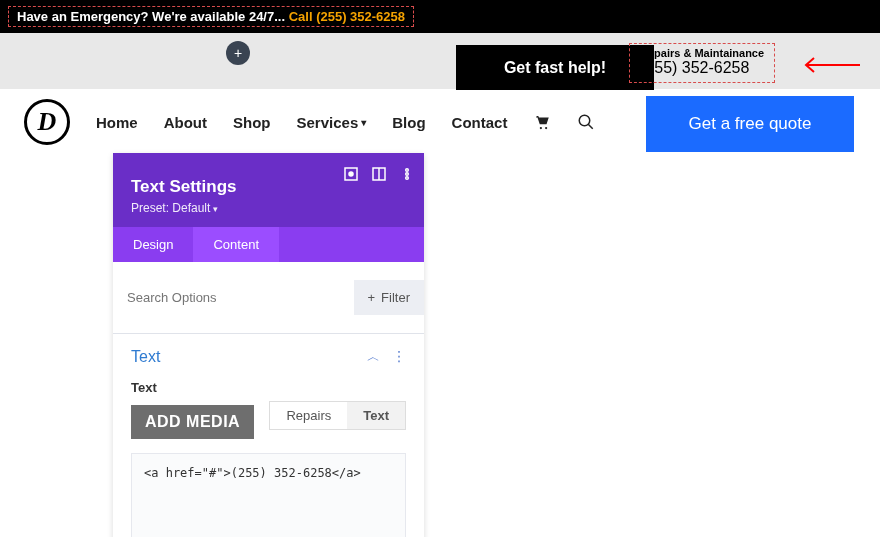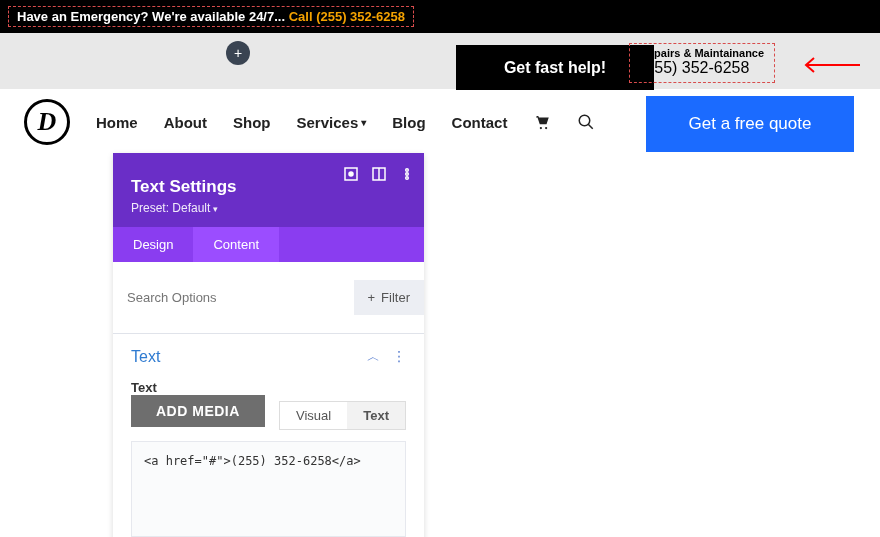--- a/index.html
+++ b/index.html
@@ -36,21 +36,21 @@
   .tab { flex:0 0 auto; font-size:13px; color:#fff; padding:10px 20px; cursor:pointer;}
   .tab.active { background:#9b4dff;}
   .searchrow { display:flex; align-items:center; background:#fff; border-bottom:1px solid #e0e3ea;}
   .search-input { flex:1; border:none; outline:none; padding:28px 14px; font-size:13px; color:#777;}
   .filter-btn { background:#eceef3; color:#555; font-size:13px; padding:10px 14px; display:flex; align-items:center; gap:6px; cursor:pointer;}
   .section-head { display:flex; align-items:center; justify-content:space-between; padding:14px 18px 8px 18px; background:#fff;}
   .section-title { color:#2f7bd1; font-size:16px; font-weight:400;}
   .section-icons { display:flex; gap:12px; color:#5a7fd0;}
   .body-area { background:#fff; padding:6px 18px 22px 18px;}
   .body-label { font-size:13px; font-weight:600; color:#333; }
-  .addmedia { display:inline-block; background:#6e6e6e; color:#fff; letter-spacing:.5px; font-size:14px; font-weight:700; padding:8px 25px; cursor:pointer;}
+  .addmedia { display:inline-block; background:#6e6e6e; color:#fff; letter-spacing:.5px; font-size:16px; font-weight:700; padding:8px 14px; margin-top:10px; cursor:pointer;}
   .ed-tabs { float:right; display:flex; border:1px solid #ddd; margin-top:6px; font-size:13px;}
   .ed-tab { padding:6px 16px; color:#555; cursor:pointer;}
   .ed-tab.active { background:#f2f2f2; font-weight:600;}
   .editor { clear:both; margin-top:14px; background:#fafbfc; border:1px solid #e6e8ee; height:96px; padding:12px; font-size:12px; color:#333; font-family:Menlo,monospace;}
   .footer-btns { display:flex;}
   .footer-btns div { flex:1; height:36px; display:flex; align-items:center; justify-content:center; color:#fff; cursor:pointer;}
   .fb-red   { background:#ef4e4e;}
   .fb-purple{ background:#7331cf;}
   .fb-blue  { background:#2e7fe3;}
   .fb-green { background:#33c778;}
@@ -149,21 +149,21 @@
     <span class="section-title">Text</span>
     <div class="section-icons">
       <span style="font-size:13px">︿</span>
       <span style="font-size:14px">⋮</span>
     </div>
   </div>
   <div class="body-area">
     <div class="body-label">Text</div>
     <span class="addmedia">ADD MEDIA</span>
     <div class="ed-tabs">
-      <div class="ed-tab">Visual</div>
+      <div class="ed-tab">Repairs</div>
       <div class="ed-tab active">Text</div>
     </div>
     <div class="editor">&lt;a href="#"&gt;(255) 352-6258&lt;/a&gt;</div>
   </div>
   <div class="footer-btns">
     <div class="fb-red">
       <svg width="14" height="14" viewBox="0 0 14 14" stroke="#fff" stroke-width="2.5">
           <line x1="3" y1="3" x2="11" y2="11"></line>
           <line x1="11" y1="3" x2="3" y2="11"></line>
         </svg>

